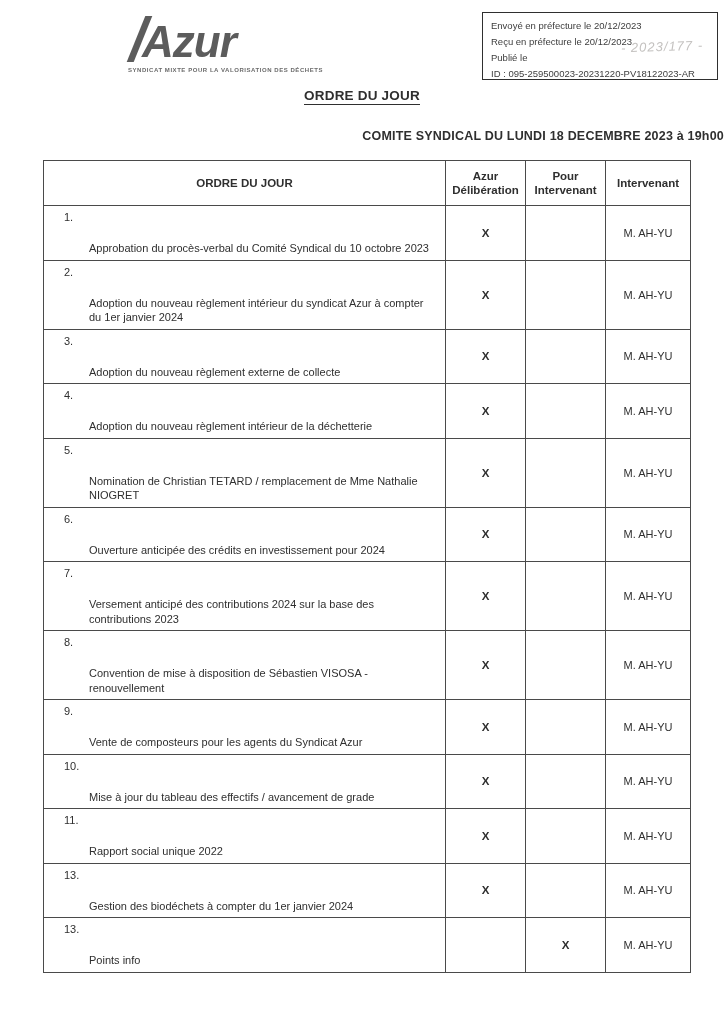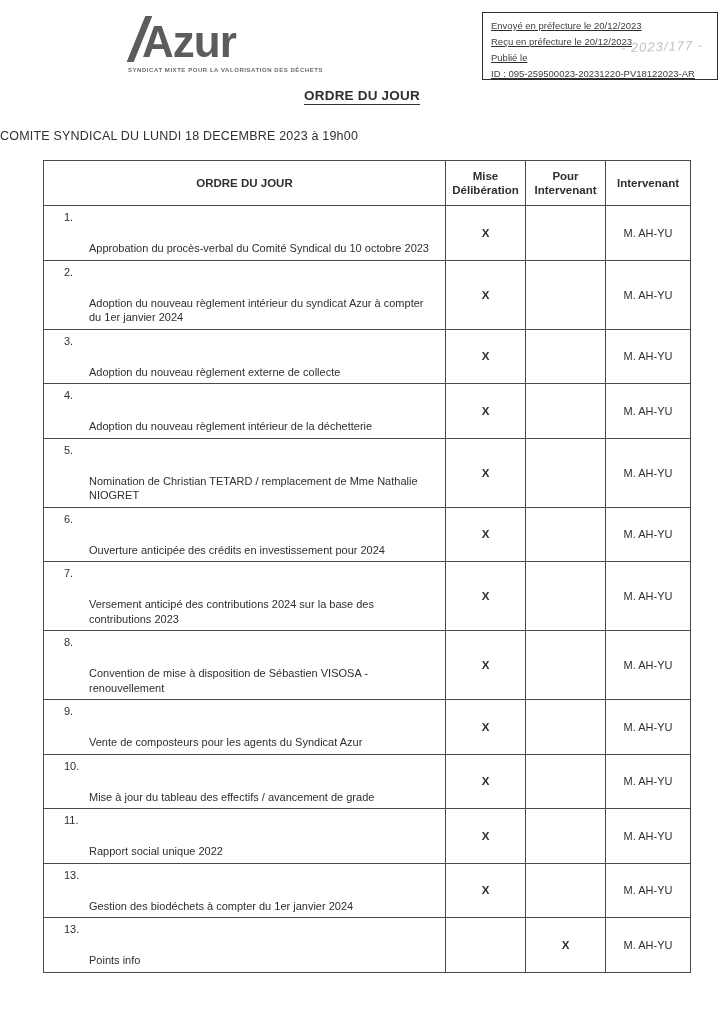--- a/index.html
+++ b/index.html
@@ -11,51 +11,50 @@
   }
 
   
   .logo { position:absolute; left:128px; top:20px; width:180px; }
   .logo-mark { position:relative; display:inline-block; padding-left:14px; }
   .logo-slash {
     position:absolute; left:8px; top:-4px; width:7px; height:46px;
     background:#5c5c5c; transform:skewX(-22deg); display:block;
   }
   .logo-text {
-    font-size:44px; font-weight:800; letter-spacing:-1px;
+    font-size:44px; font-weight:800; font-style:italic; letter-spacing:-1px;
     color:#5c5c5c; line-height:1;
   }
   .logo-tagline {
     margin-top:3px; font-size:6px; letter-spacing:0.55px; font-weight:700;
     color:#6a6a6a; white-space:nowrap;
   }
 
   
   .stamp {
     position:absolute; left:482px; top:12px; width:236px; height:68px;
     border:1.5px solid #2f2f2f; background:#fff;
     padding:5px 8px 4px 8px;
-    text-decoration:underline;
   }
   .stamp-line { font-size:9.5px; color:#3d3d3d; line-height:16px; white-space:nowrap; }
   .stamp-watermark {
     position:absolute; right:14px; top:26px; font-size:13px; font-style:italic;
     color:#c4c2c0; transform:rotate(-2deg); letter-spacing:1px; pointer-events:none;
   }
 
   
   .doc-title {
     margin-top:86px; text-align:center;
   }
   .doc-title span {
     display:inline-block; font-size:13.5px; font-weight:700;
     border-bottom:1.5px solid #2f2f2f; padding-bottom:1px; letter-spacing:0.2px;
   }
   .doc-subtitle {
-    margin-top:24px; text-align:left; font-size:12.5px; font-weight:400; letter-spacing:0.2px;
+    margin-top:24px; text-align:right; font-size:12.5px; font-weight:700; letter-spacing:0.2px;
   }
 
   
   table.agenda {
     margin:17px 0 0 43px; width:647px; table-layout:fixed;
     border-collapse:collapse; border:1.5px solid #4a4a4a;
   }
   .agenda col.c1 { width:402px; }
   .agenda col.c2 { width:80px; }
   .agenda col.c3 { width:80px; }
@@ -104,21 +103,21 @@
   <table class="agenda">
     <colgroup>
         <col class="c1">
         <col class="c2">
         <col class="c3">
         <col class="c4">
       </colgroup>
     <thead>
       <tr>
         <th>ORDRE DU JOUR</th>
-        <th>Mise Délibération</th>
+        <th>Azur Délibération</th>
         <th>Pour Intervenant</th>
         <th>Intervenant</th>
       </tr>
     </thead>
     <tbody>
         <tr>
       <td class="c-desc">
         <div class="desc-wrap">
           <span class="num">1.</span>
           <span class="txt">Approbation du procès-verbal du Comité Syndical du 10 octobre 2023</span>

